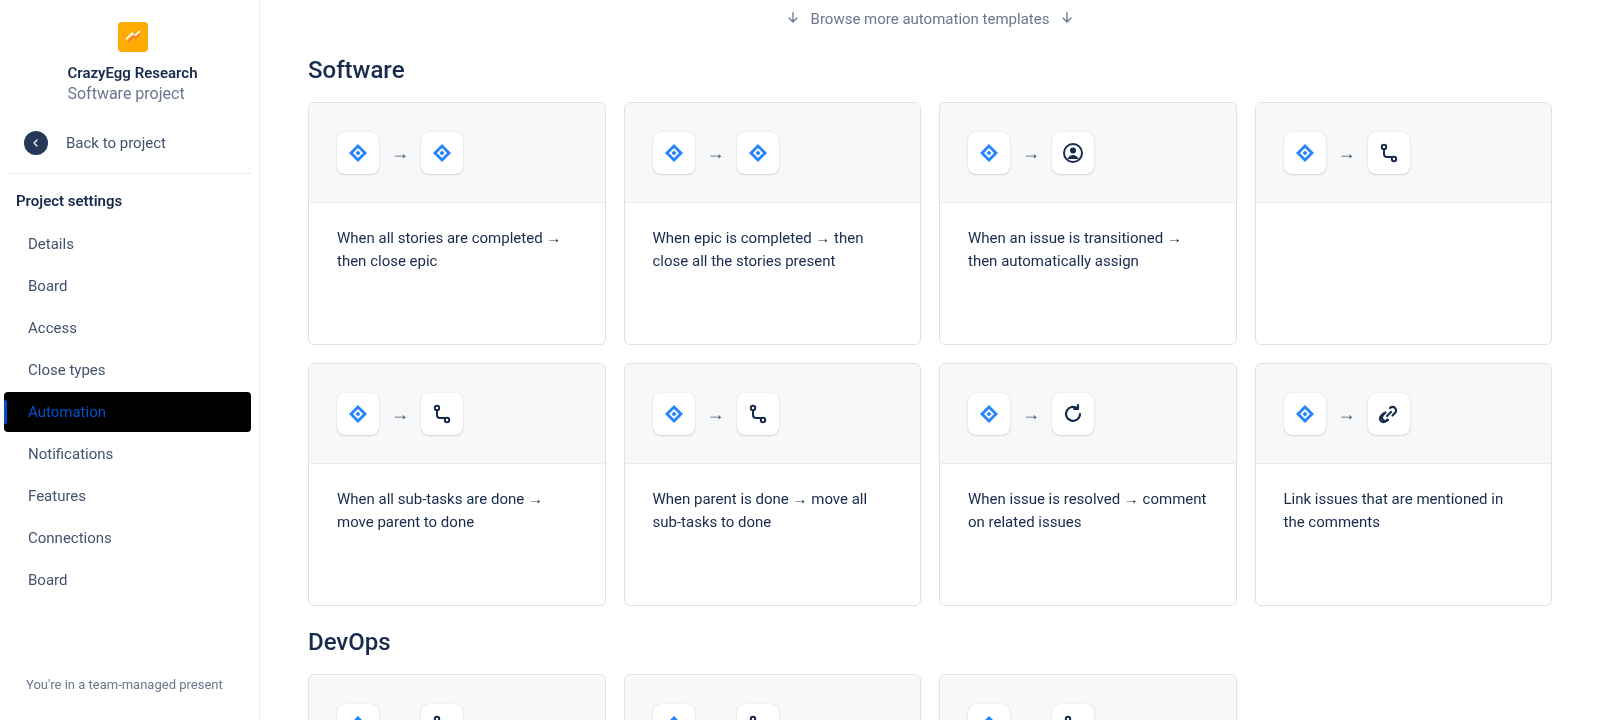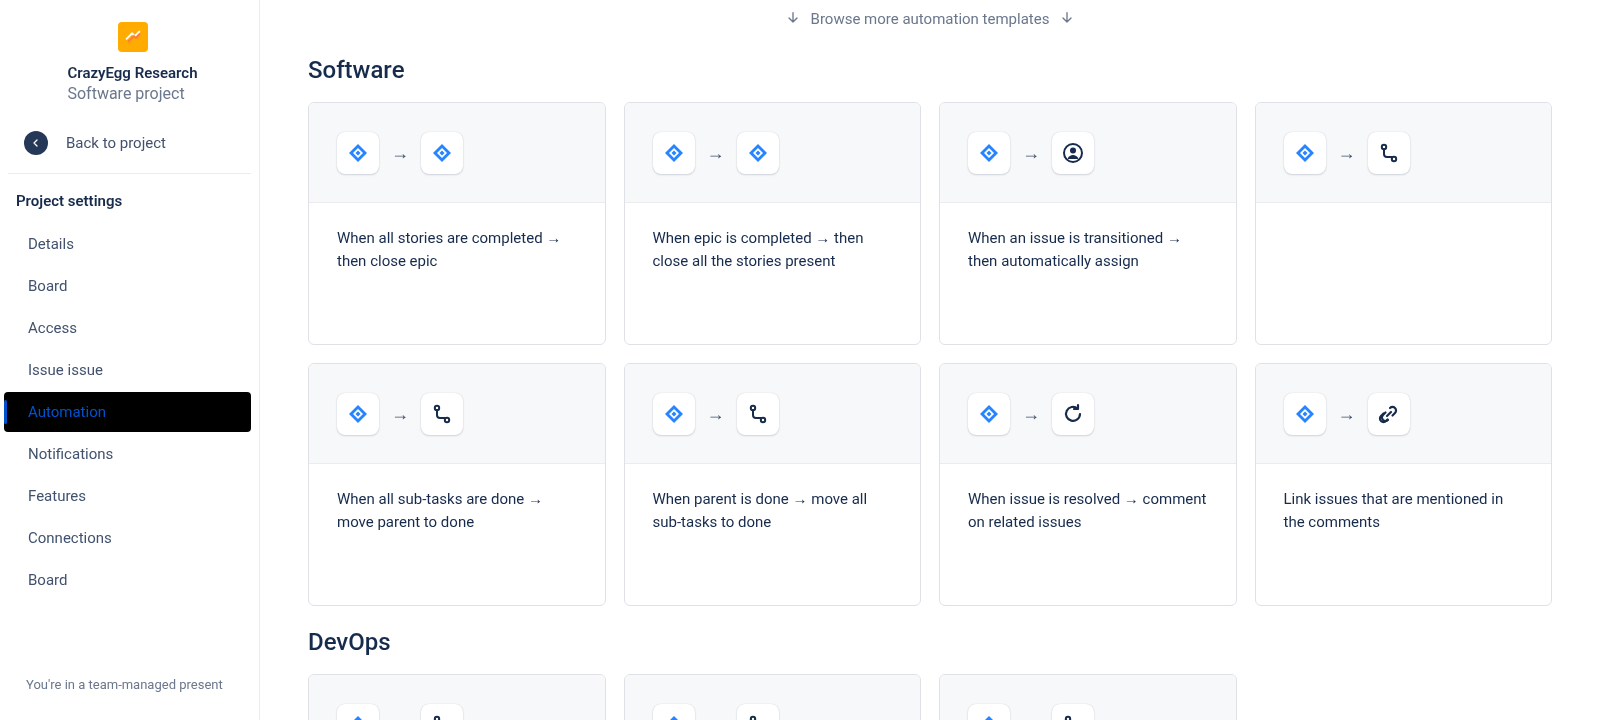--- a/index.html
+++ b/index.html
@@ -185,21 +185,21 @@
   </div>
 
   <div class="divider"></div>
 
   <div class="section-title">Project settings</div>
 
   <div class="nav-list" id="nav-list">
       <div class="nav-item"><span>Details</span></div>
       <div class="nav-item"><span>Board</span></div>
       <div class="nav-item"><span>Access</span></div>
-      <div class="nav-item"><span>Issue issue</span></div>
+      <div class="nav-item"><span>Close types</span></div>
       <div class="nav-item active"><span>Automation</span></div>
       <div class="nav-item"><span>Notifications</span></div>
       <div class="nav-item"><span>Features</span></div>
       <div class="nav-item"><span>Connections</span></div>
       <div class="nav-item"><span>Board</span></div>
     </div>
 
   <div class="sidebar-footer">You're in a team-managed present</div>
 </aside>
 

